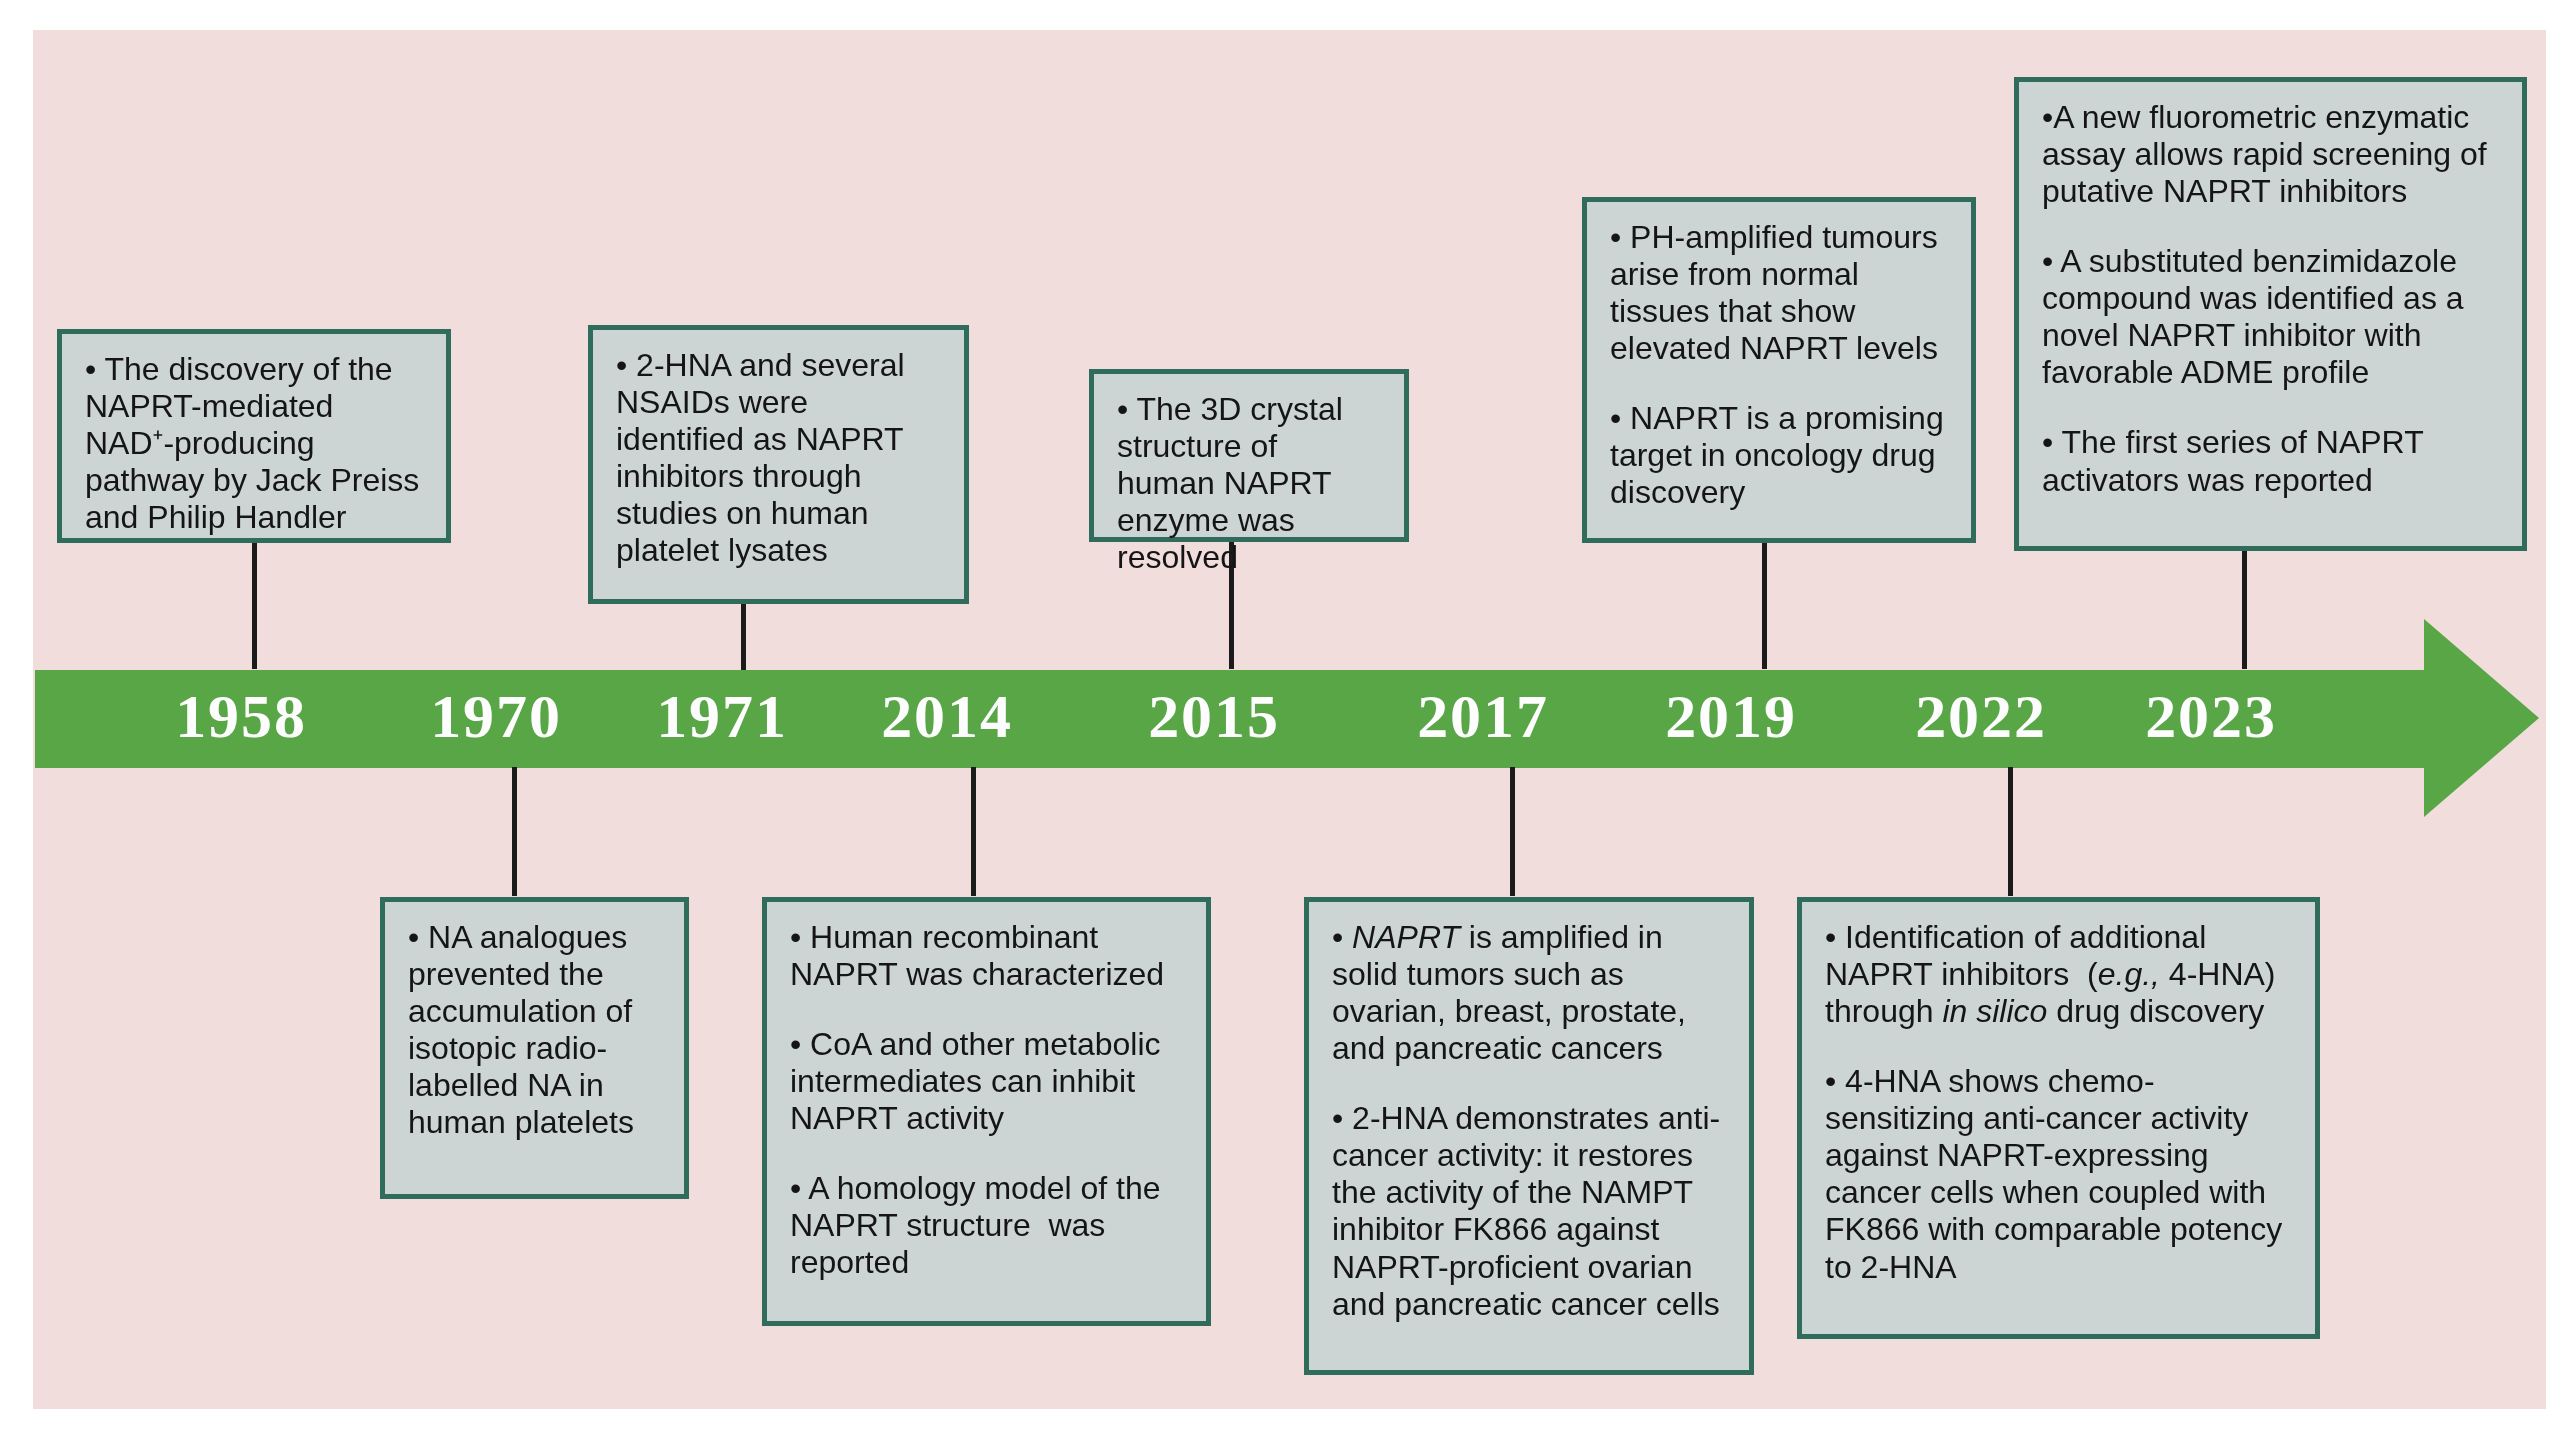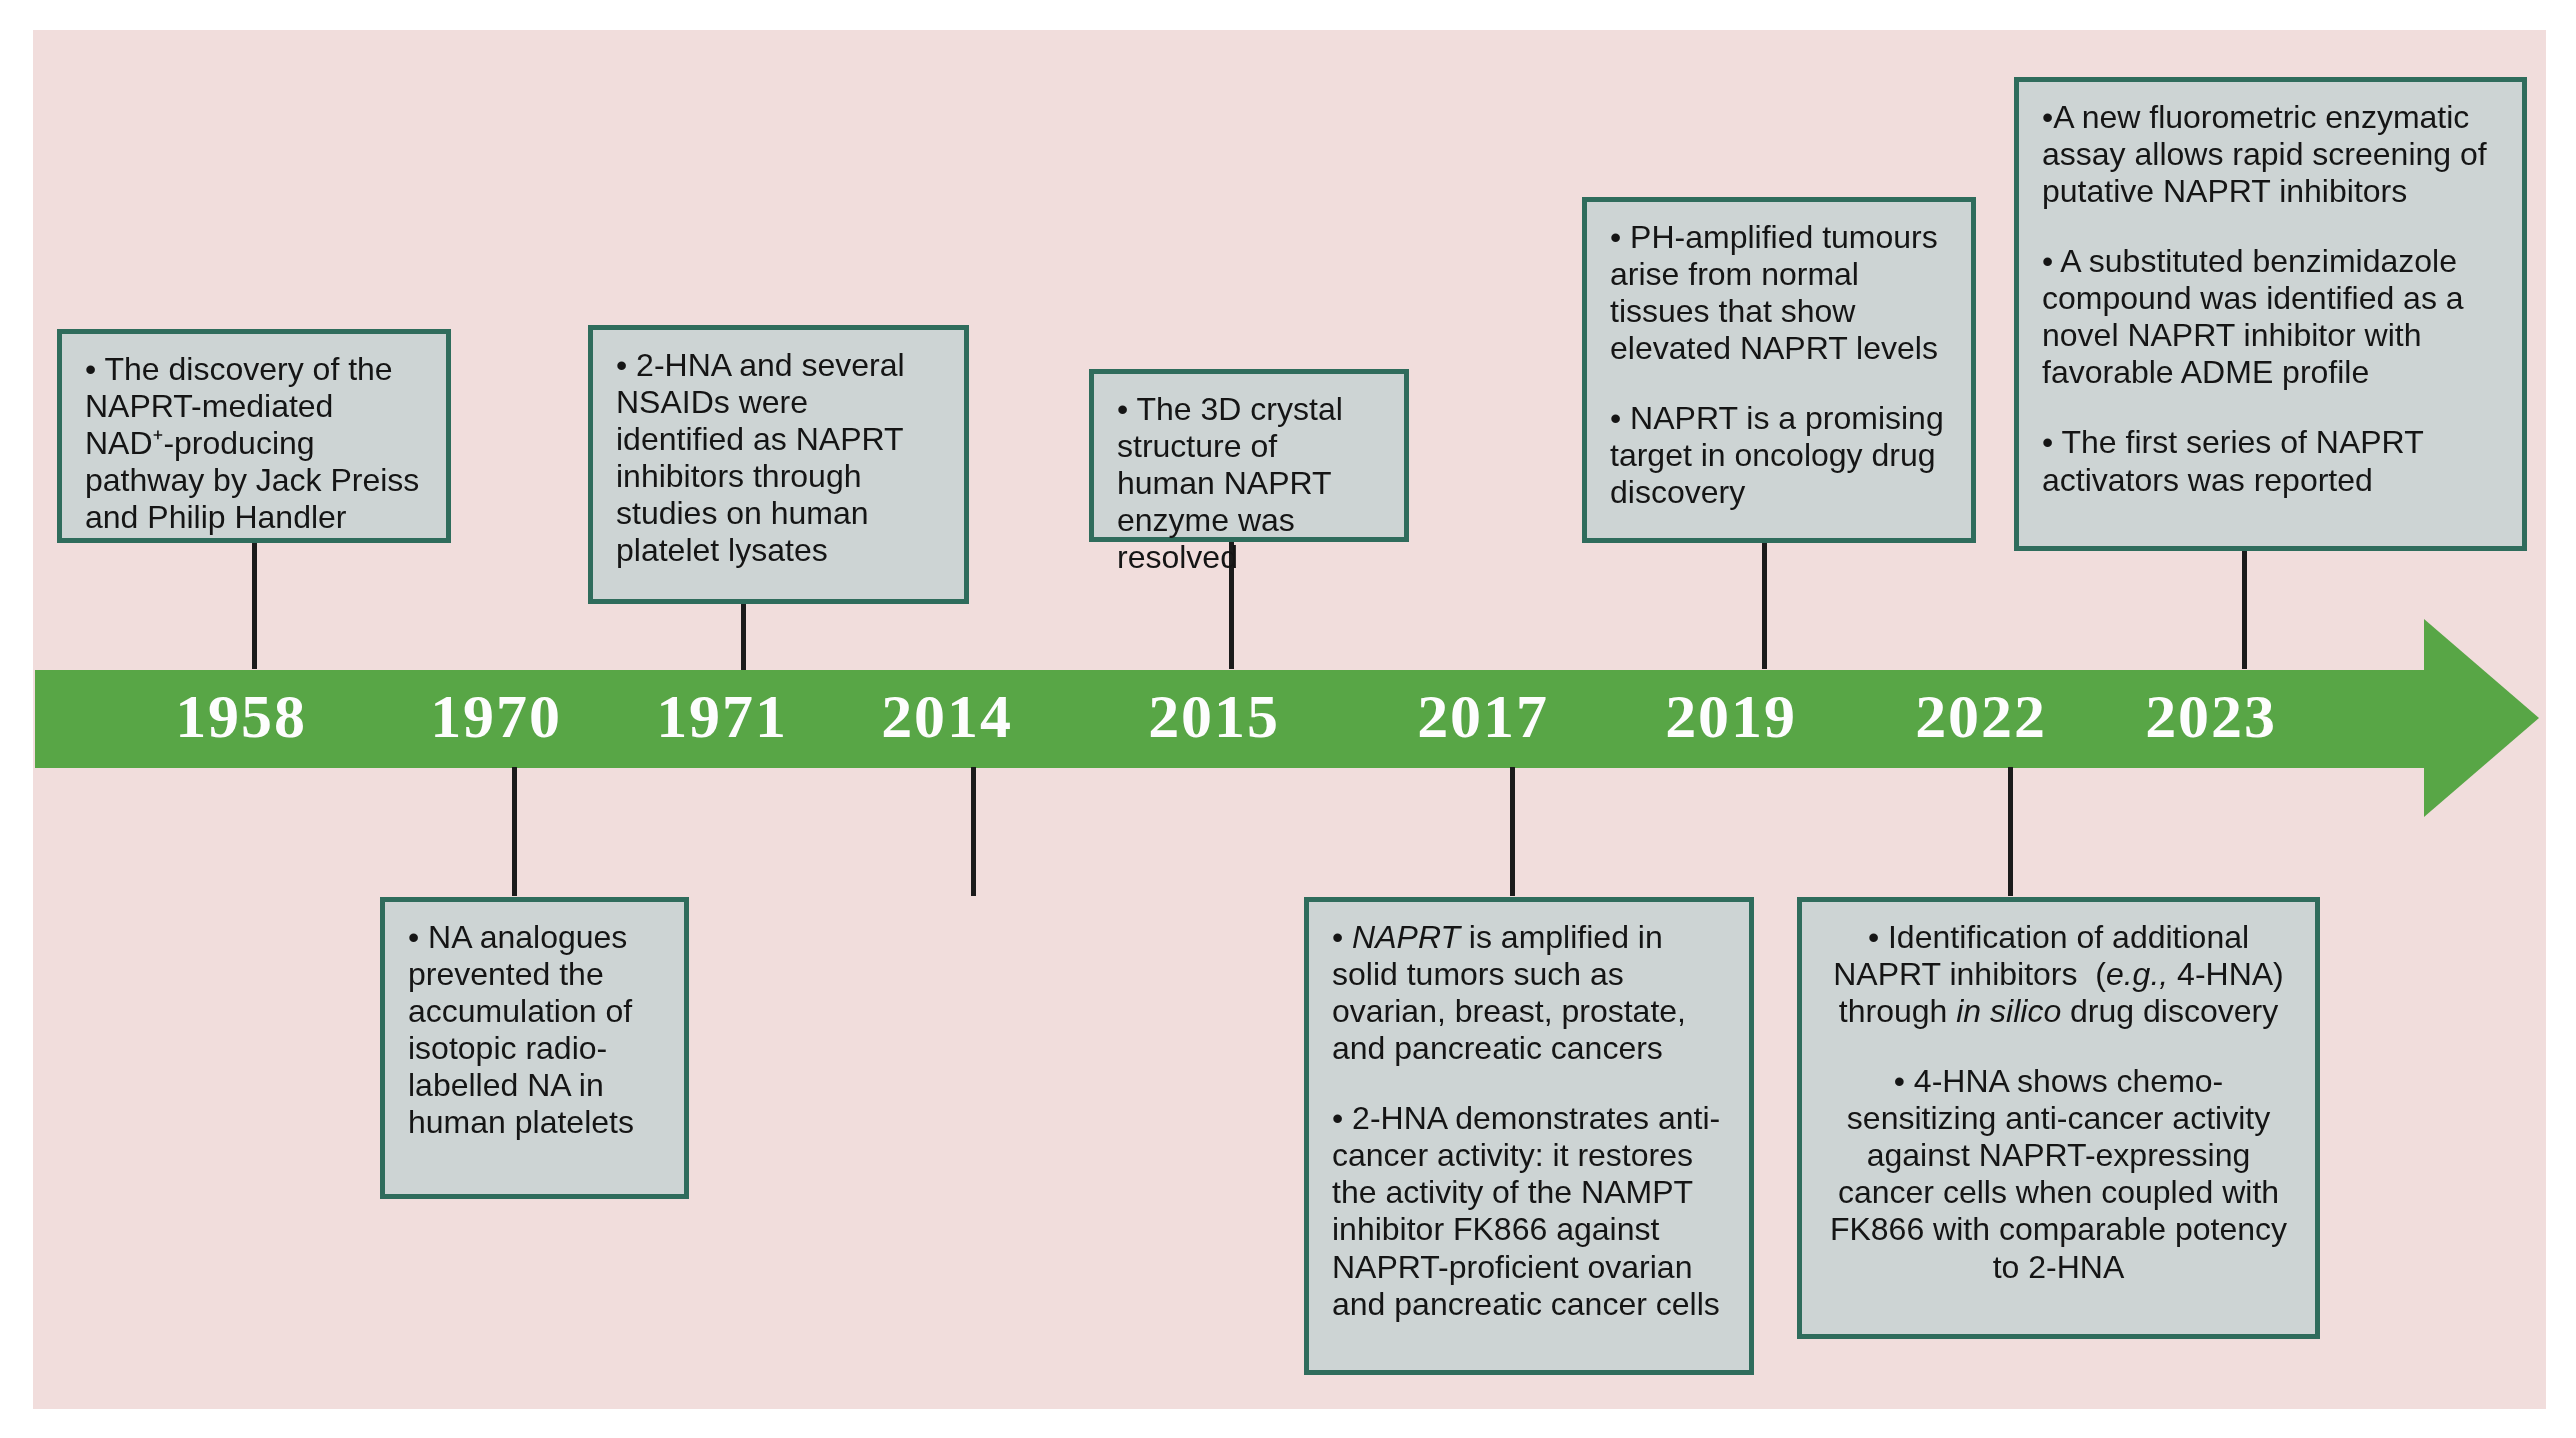--- a/index.html
+++ b/index.html
@@ -32,21 +32,21 @@
   .it { font-style: italic; }
 
   .b1958 { left: 24px;   top: 299px;  width: 394px; height: 214px; }
   .b1971 { left: 555px;  top: 295px;  width: 381px; height: 279px; }
   .b2015 { left: 1056px; top: 339px;  width: 320px; height: 173px; }
   .b2019 { left: 1549px; top: 167px;  width: 394px; height: 346px; }
   .b2023 { left: 1981px; top: 47px;   width: 513px; height: 474px; }
   .b1970 { left: 347px;  top: 867px; width: 309px; height: 302px; }
   .b2012 { left: 729px; top: 867px; width: 449px; height: 429px; }
   .b2017 { left: 1271px; top: 867px; width: 450px; height: 478px; }
-  .b2022 { left: 1764px; top: 867px; width: 523px; height: 442px; text-align: center; }
+  .b2022 { left: 1764px; top: 867px; width: 523px; height: 442px; }
 
   
   .connector {
     position: absolute;
     width: 4.5px;
     background: var(--connector-color);
   }
   .c1958 { left: 219px;  top: 512px;  height: 127px; }
   .c1971 { left: 708px; top: 520px;  height: 120px; }
   .c2015 { left: 1196px; top: 512px;  height: 127px; }
@@ -124,20 +124,23 @@
     <div class="tbox b2019">
       <div class="box-content"><div class="para"><span>• PH-amplified tumours arise from normal tissues that show elevated NAPRT levels</span></div><div class="para"><span>• NAPRT is a promising target in oncology drug discovery</span></div></div>
     </div>
     <div class="tbox b2023">
       <div class="box-content"><div class="para"><span>•A new fluorometric enzymatic assay allows rapid screening of putative NAPRT inhibitors</span></div><div class="para"><span>• A substituted benzimidazole compound was identified as a novel NAPRT inhibitor with favorable ADME profile</span></div><div class="para"><span>• The first series of NAPRT activators was reported</span></div></div>
     </div>
 
     <div class="tbox b1970">
       <div class="box-content"><div class="para"><span>• NA analogues prevented the accumulation of isotopic radio-labelled NA in human platelets</span></div></div>
     </div>
+    <div class="tbox b2012">
+      <div class="box-content"><div class="para"><span>• Human recombinant NAPRT was characterized</span></div><div class="para"><span>• CoA and other metabolic intermediates can inhibit NAPRT activity</span></div><div class="para"><span>• A homology model of the NAPRT structure  was reported</span></div></div>
+    </div>
     <div class="tbox b2017">
       <div class="box-content"><div class="para"><span>• </span><span class="it">NAPRT</span><span> is amplified in solid tumors such as ovarian, breast, prostate, and pancreatic cancers</span></div><div class="para"><span>• 2-HNA demonstrates anti-cancer activity: it restores the activity of the NAMPT inhibitor FK866 against NAPRT-proficient ovarian and pancreatic cancer cells</span></div></div>
     </div>
     <div class="tbox b2022">
       <div class="box-content"><div class="para"><span>• Identification of additional NAPRT inhibitors  (</span><span class="it">e.g.,</span><span> 4-HNA) through </span><span class="it">in silico</span><span> drug discovery</span></div><div class="para"><span>• 4-HNA shows chemo-sensitizing anti-cancer activity against NAPRT-expressing cancer cells when coupled with FK866 with comparable potency to 2-HNA</span></div></div>
     </div>
 
     <span class="year y0">1958</span>
     <span class="year y1">1970</span>
     <span class="year y2">1971</span>

